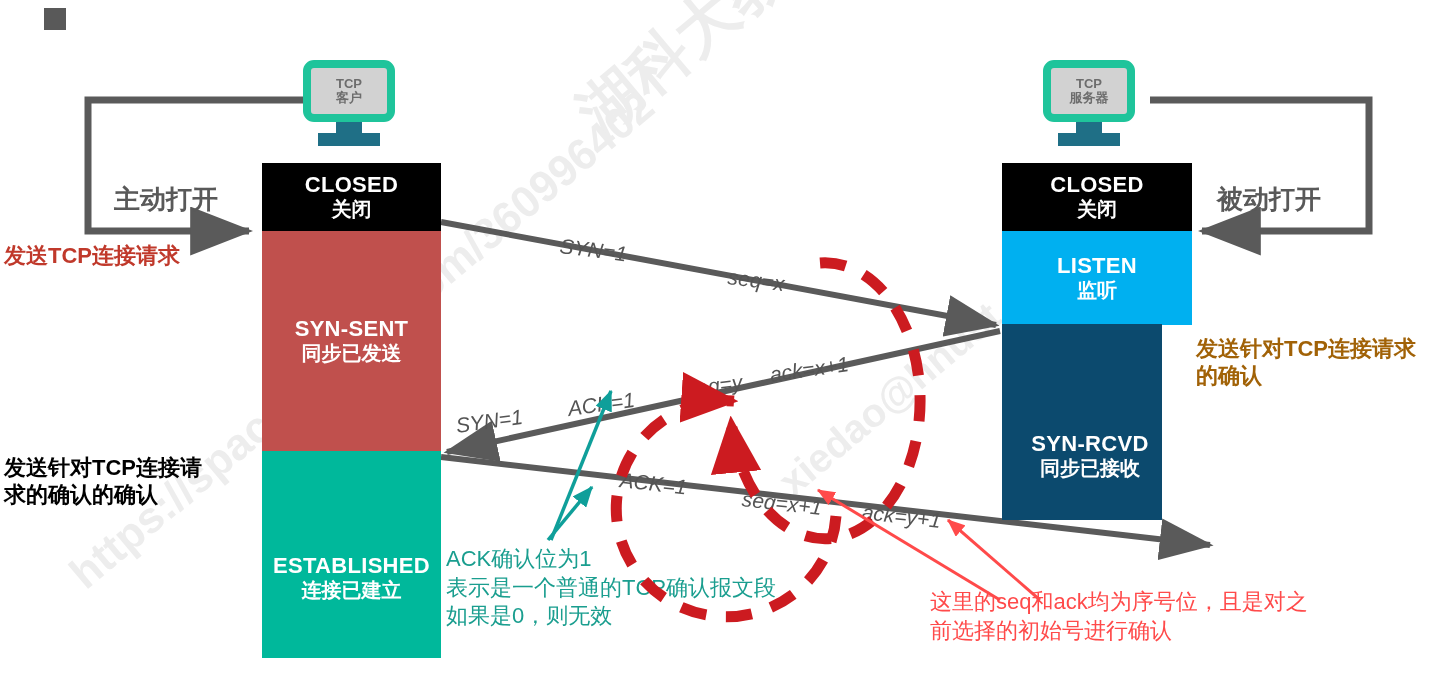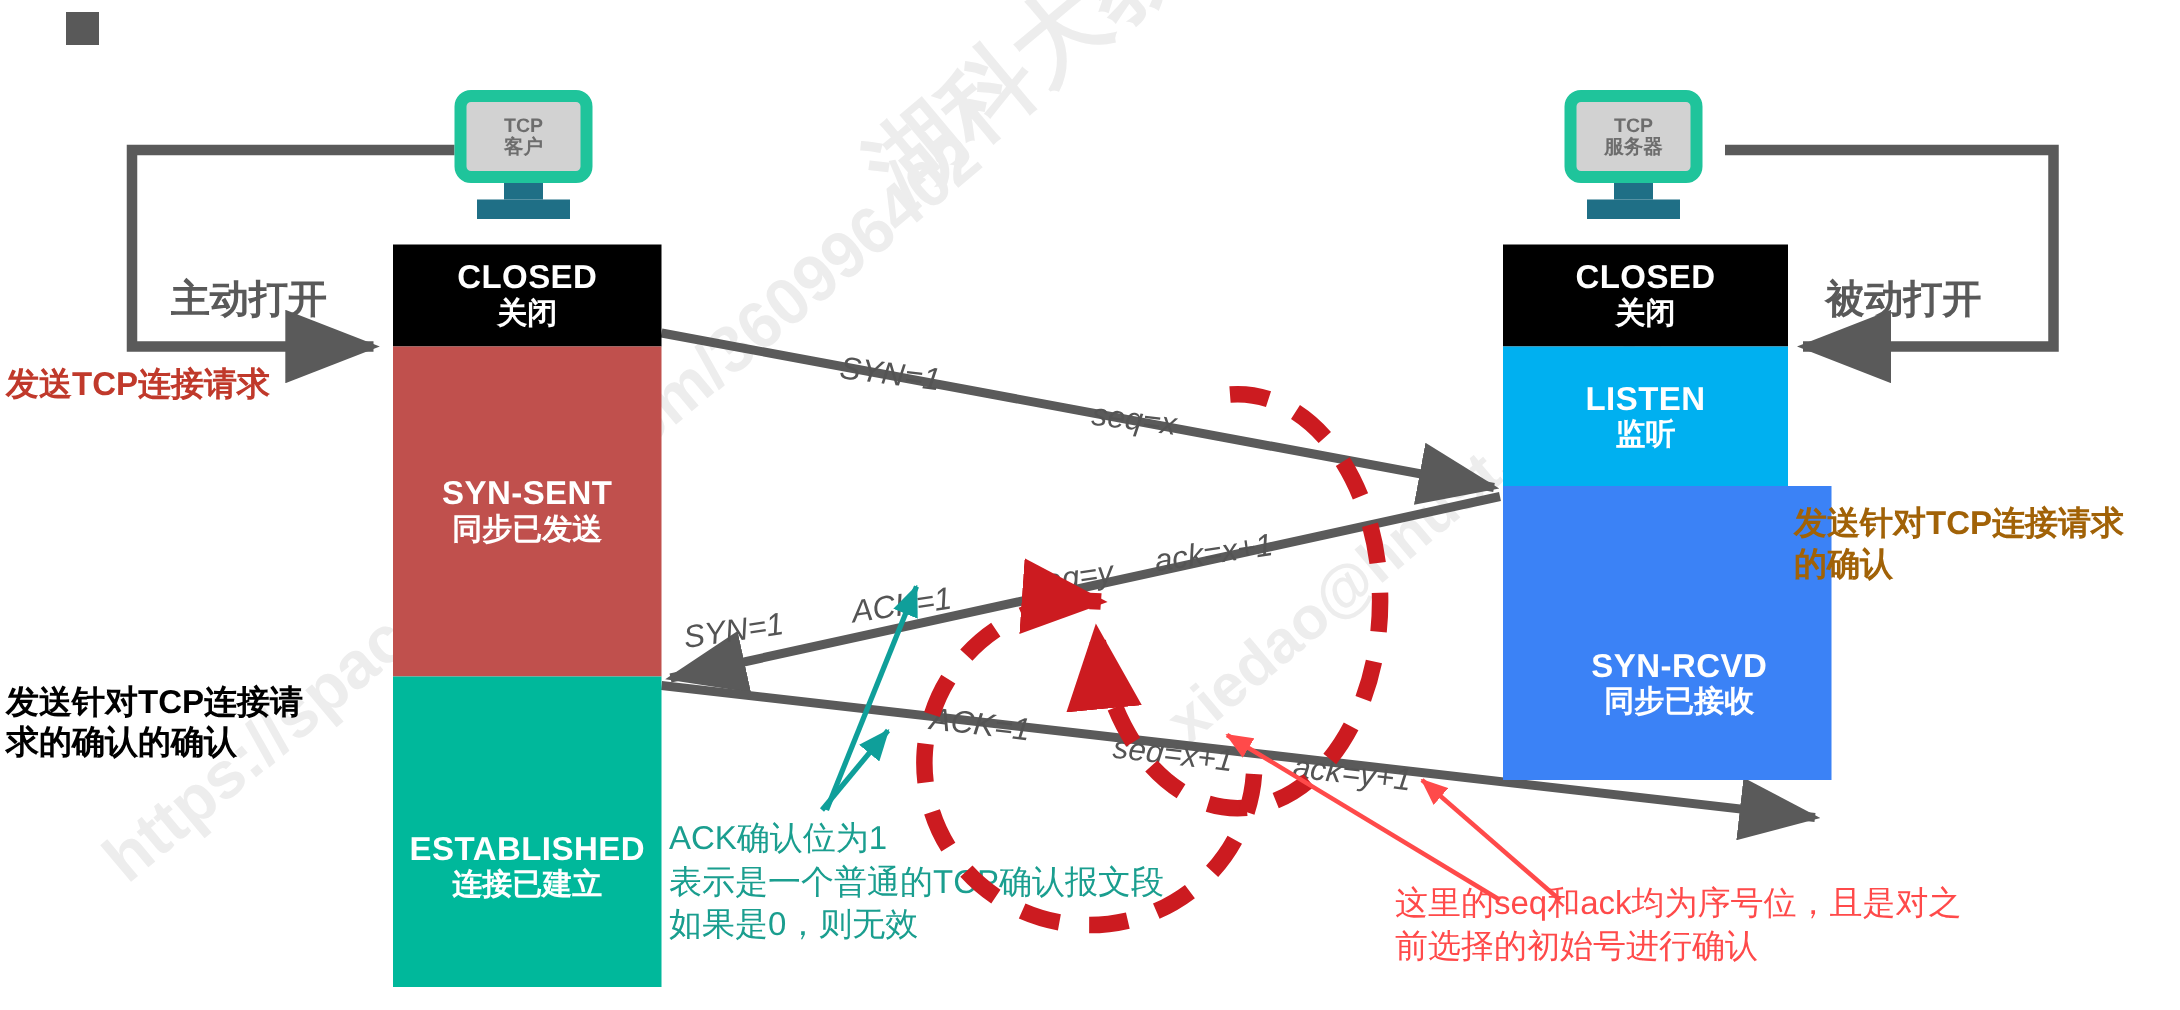--- a/index.html
+++ b/index.html
@@ -137,21 +137,21 @@
 </div>
 
 <div class="abs state" style="left:1002px;top:163px;width:190px;height:68px;background:#000000;">
   <div class="en">CLOSED</div>
   <div class="cn">关闭</div>
 </div>
 <div class="abs state" style="left:1002px;top:231px;width:190px;height:94px;background:#00b0f0;">
   <div class="en">LISTEN</div>
   <div class="cn">监听</div>
 </div>
-<div class="abs state" style="left:1002px;top:324px;width:219px;height:196px;background:#3b82f6;padding-top:68px;box-sizing:border-box;padding-left:16px;">
+<div class="abs state" style="left:1002px;top:324px;width:160px;height:196px;background:#0c4a6e;padding-top:68px;box-sizing:border-box;padding-left:16px;">
   <div class="en">SYN-RCVD</div>
   <div class="cn">同步已接收</div>
 </div>
 
 <div class="abs note" style="left:114px;top:184px;font-size:26px;font-weight:700;color:#595959;">主动打开</div>
 <div class="abs note" style="left:1217px;top:184px;font-size:26px;font-weight:700;color:#595959;">被动打开</div>
 
 <div class="abs note" style="left:4px;top:243px;font-size:22px;font-weight:700;color:#c0392b;">发送TCP连接请求</div>
 
 <div class="abs note" style="left:4px;top:455px;font-size:22px;font-weight:700;color:#000000;">发送针对TCP连接请

